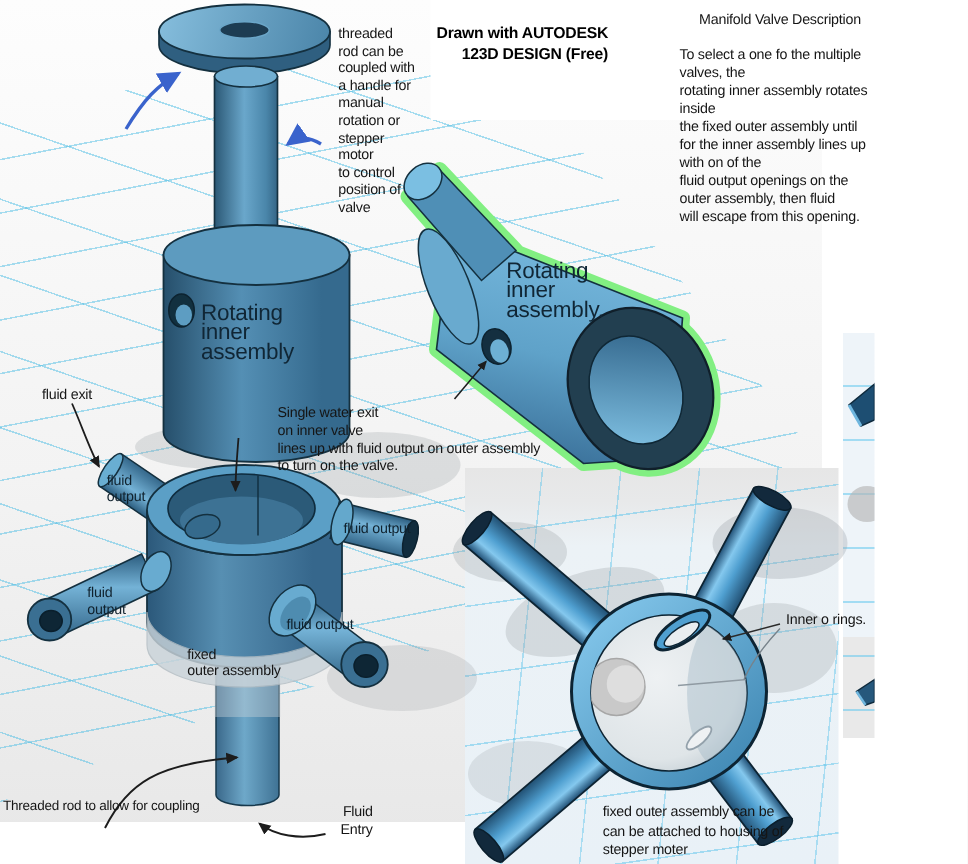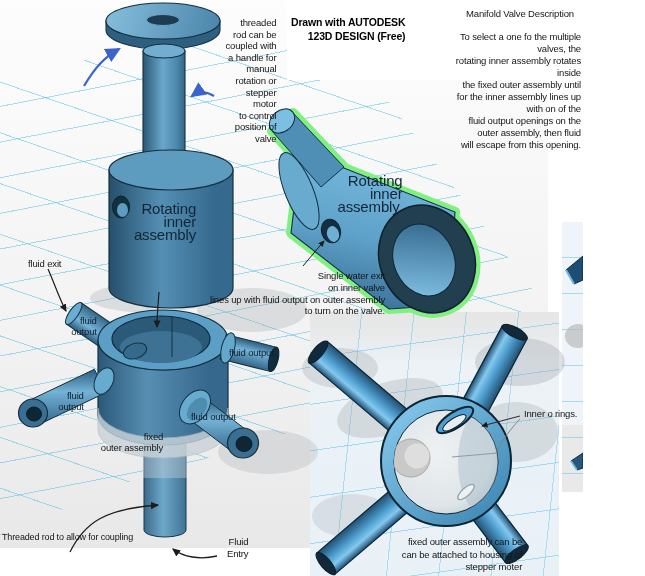--- a/index.html
+++ b/index.html
@@ -20,21 +20,21 @@
       repeating-linear-gradient(96deg, transparent 0 51px, rgba(90,195,235,.45) 51px 52px),
       repeating-linear-gradient(172deg, transparent 0 45px, rgba(90,195,235,.5) 45px 46px),
       linear-gradient(180deg,#e6e6e6 0px,#e8e9ea 22px,#ecf2f6 52px,#e9f1f7 100%);}
   
   #frag-strip{position:absolute;left:562px;top:222px;width:21px;height:270px;
     background:
       repeating-linear-gradient(180deg, transparent 0 35px, rgba(100,200,238,.55) 35px 36px),
       linear-gradient(180deg,#eef4f9 0px,#eef4f9 203px,#e9e9e9 203px,#e9e9e9 100%);}
   svg.scene{position:absolute;inset:0;}
   .lbl{position:absolute;font-size:9.5px;line-height:11.6px;letter-spacing:-0.15px;color:#151515;
-       white-space:pre-line;text-align:right;}
+       white-space:pre-line;text-align:left;}
   .c{transform:translateX(-50%);}
   .left{text-align:right;}
   .mlbl{font-size:15px;line-height:13px;color:#102635;}
   .bold{font-weight:bold;font-size:10.5px;line-height:14px;color:#000;}
 </style>
 </head>
 <body>
 
 <div id="canvas">
 
@@ -288,21 +288,21 @@
 on inner valve
 lines up with fluid output on outer assembly
 to turn on the valve.</div>
 
   <div class="lbl c" style="left:84px;top:316px;line-height:10.5px;color:#10222e;">fluid
 output</div>
   <div class="lbl c" style="left:71px;top:391px;line-height:10.5px;color:#10222e;">fluid
 output</div>
   <div class="lbl left" style="left:229px;top:347px;color:#10222e;">fluid output</div>
   <div class="lbl left" style="left:191px;top:411px;color:#10222e;">fluid output</div>
-  <div class="lbl c" style="left:132px;top:431px;line-height:11px;">fixed
+  <div class="lbl c" style="left:156px;top:431px;line-height:11px;">fixed
 outer assembly</div>
 
   <div class="lbl left" style="left:227px;top:536px;line-height:12px;">Fluid
 Entry</div>
   <div class="lbl left" style="left:2px;top:532px;font-size:9px;">Threaded rod to allow for coupling</div>
 
   <div class="lbl left" style="left:524px;top:408px;">Inner o rings.</div>
   <div class="lbl c" style="left:438px;top:536px;line-height:12.5px;margin-left:24px;">fixed outer assembly can be
 can be attached to housing of
 stepper moter</div>

